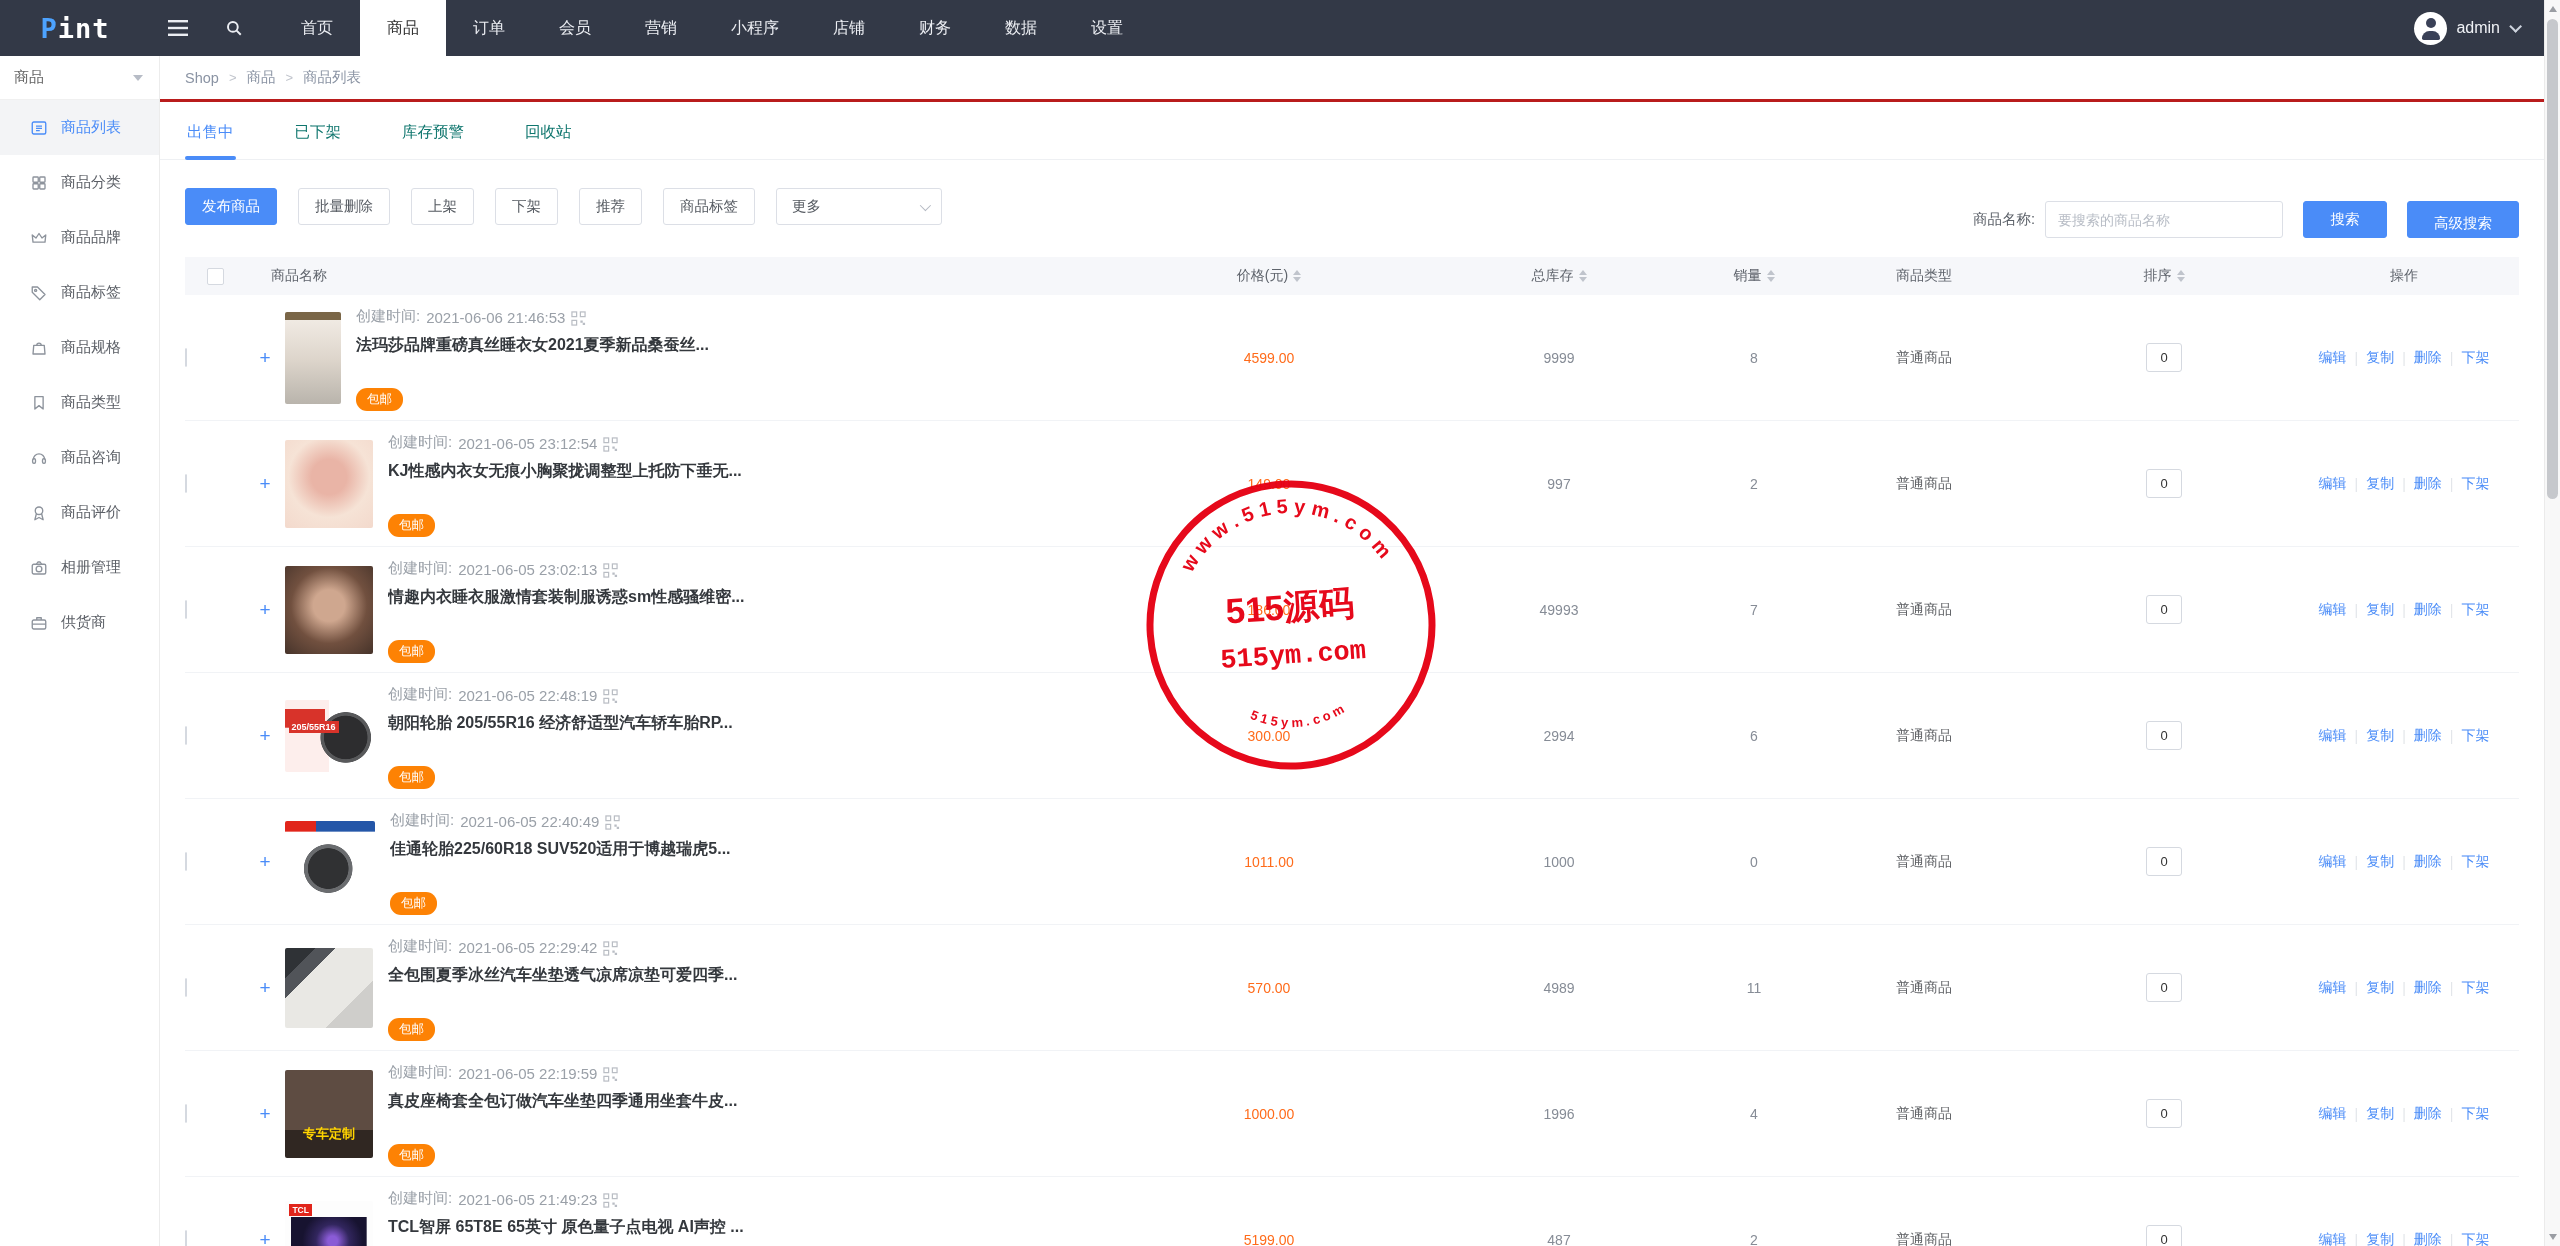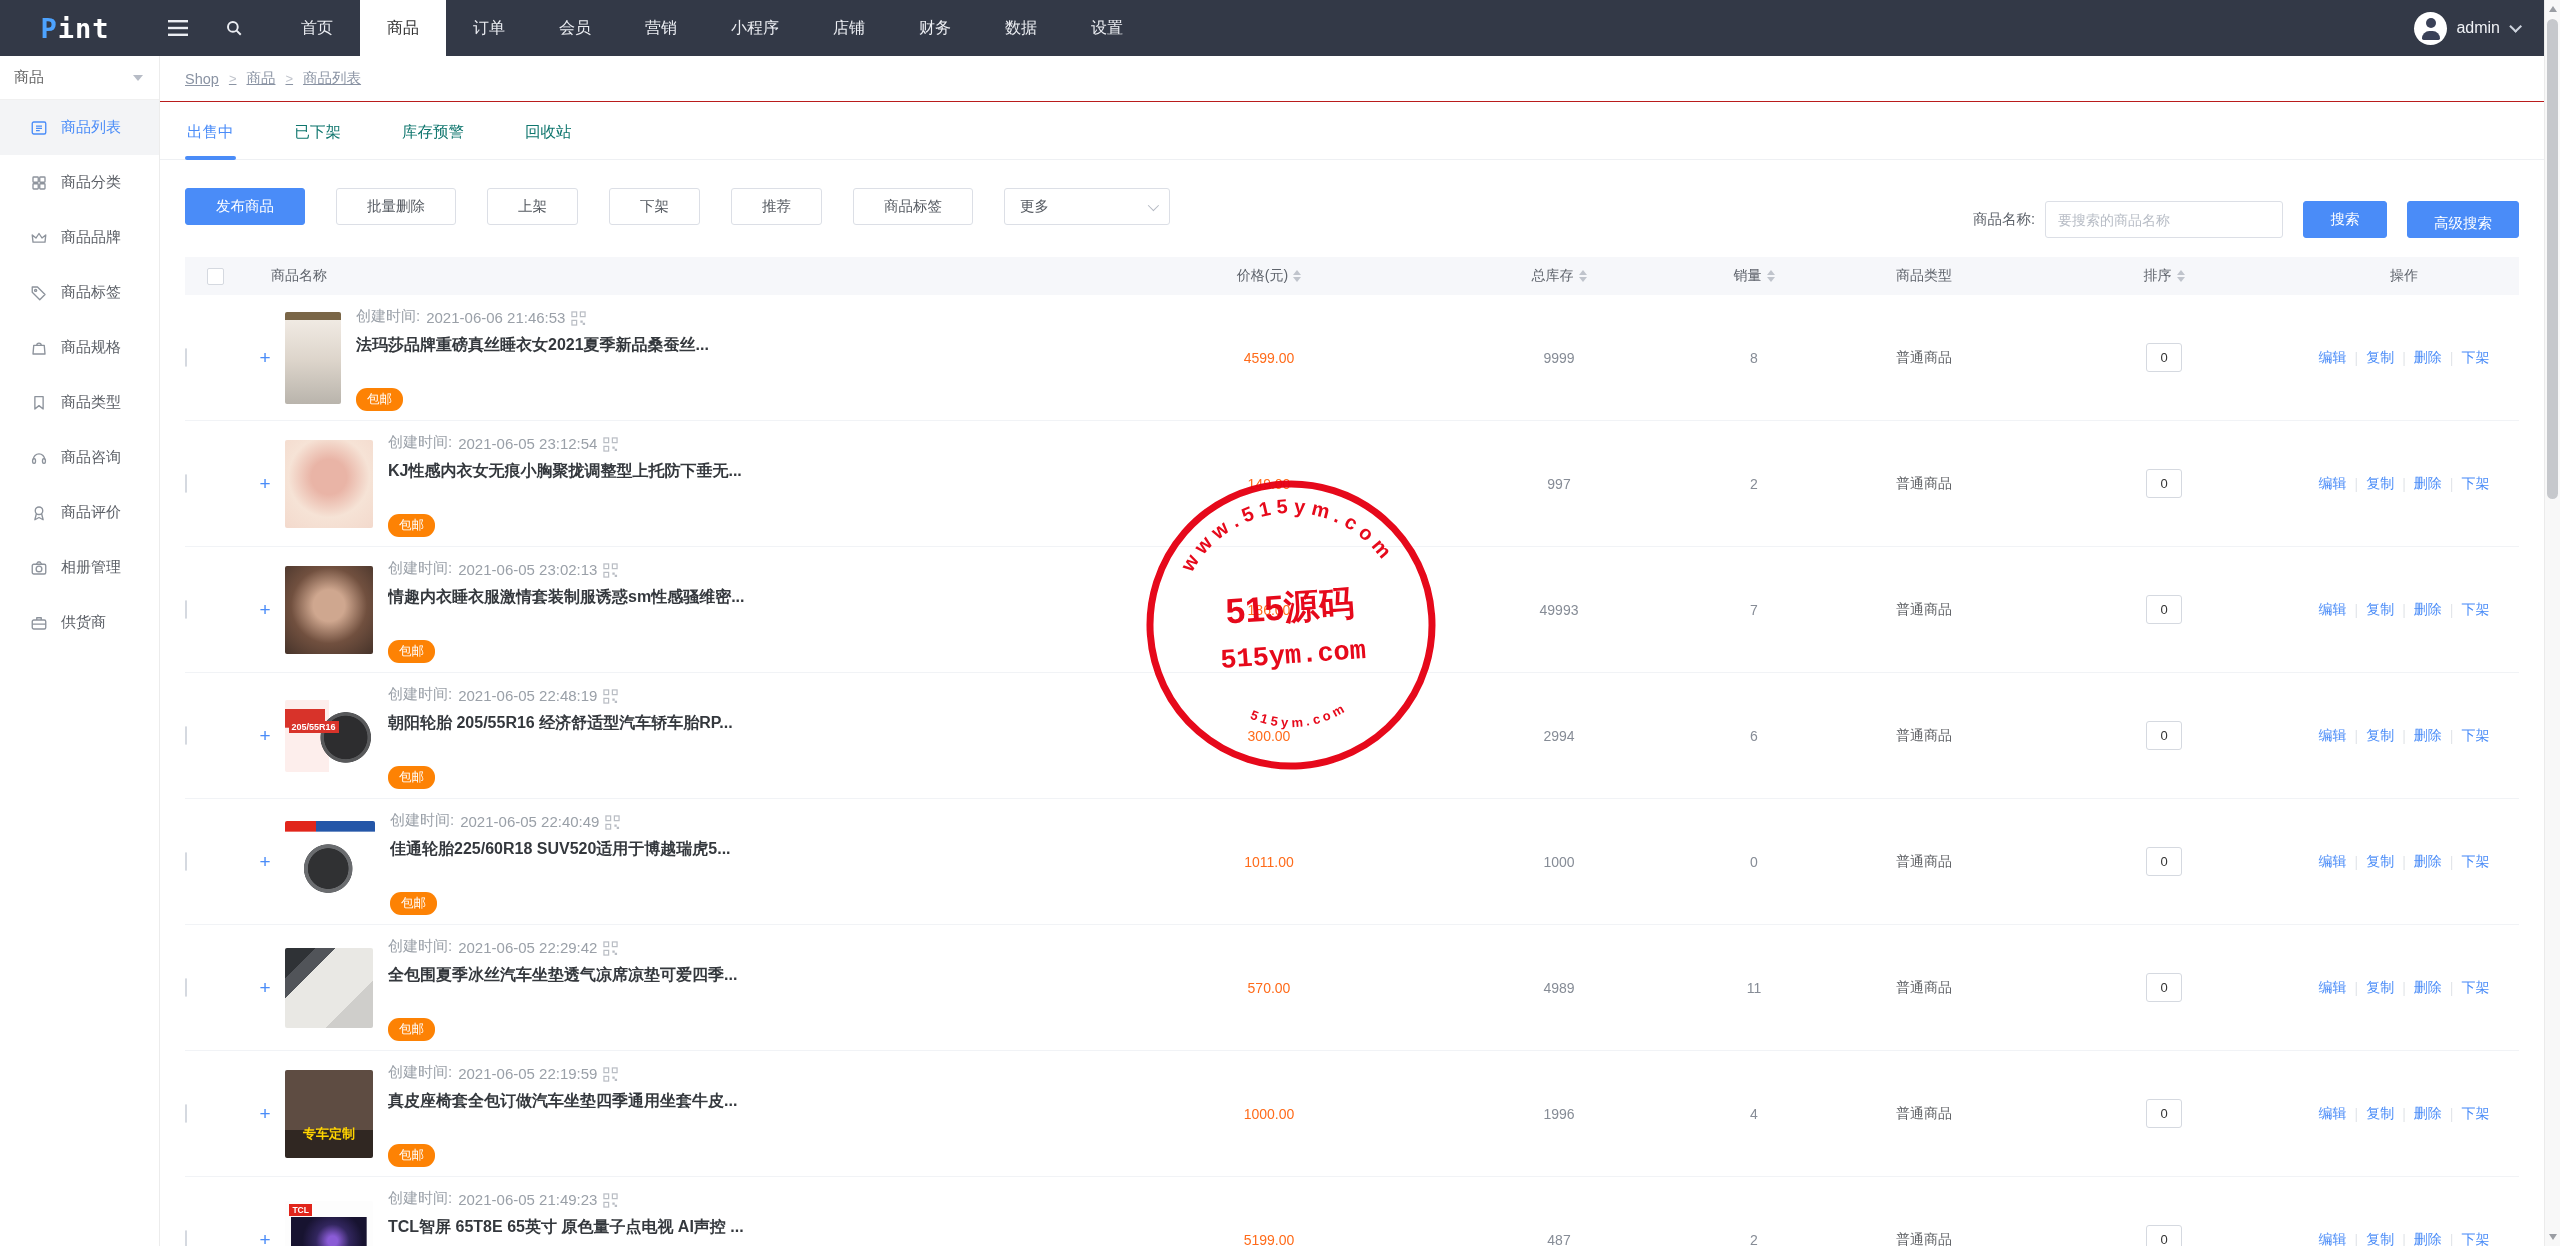--- a/index.html
+++ b/index.html
@@ -28,32 +28,32 @@
   .sidebar { width:160px; border-right:1px solid #ececec; background:#fff; flex:none; }
   .side-head { height:44px; display:flex; align-items:center; justify-content:space-between; padding:0 16px 0 14px; border-bottom:1px solid #f0f0f0; color:#666; font-size:15px; cursor:pointer;}
   .tri-down { width:0; height:0; border-left:5px solid transparent; border-right:5px solid transparent; border-top:6px solid #b7bcc6; }
   .side-list { list-style:none; }
   .side-item { height:55px; display:flex; align-items:center; gap:13px; padding-left:30px; font-size:15px; color:#5b5f66; cursor:pointer; }
   .side-item svg { flex:none; color:#8d939c; }
   .side-item.active { background:#f3f4f6; color:var(--accent,#4a8cf8); }
   .side-item.active svg { color:var(--accent,#4a8cf8); }
 
   .main { flex:1; position:relative; padding-right:16px; overflow:hidden; }
-  .breadcrumb { height:46px; display:flex; align-items:center; padding-left:25px; gap:10px; border-bottom:1px solid #b91c1c; font-size:14.5px; color:#8a93a3;text-decoration:underline; }
+  .breadcrumb { height:46px; display:flex; align-items:center; padding-left:25px; gap:10px; border-bottom:3px solid #b91c1c; font-size:14.5px; color:#8a93a3; }
   .crumb-sep { color:#c0c4cc; font-size:13px; }
 
   
   .tabs { display:flex; gap:57px; padding:0 25px; border-bottom:1px solid #eef0f3;align-items:center; }
   .tab { position:relative; padding:20px 2px 16px; font-size:15.5px; color:#0f766e; cursor:pointer; }
   .tab.active { color:var(--accent,#4a8cf8); }
   .tab.active::after { content:""; position:absolute; left:0; right:0; bottom:-1px; height:4px; border-radius:2px; background:var(--accent,#4a8cf8); }
 
   
   .toolbar { display:flex; align-items:center; padding:15px 25px 13px; }
-  .btn { height:37px; border:1px solid #dcdfe6; background:#fff; border-radius:3px; padding:0 30px; font-size:14.5px; color:#555a61; margin-right:31px; cursor:pointer; font-family:inherit;}
+  .btn { height:37px; border:1px solid #dcdfe6; background:#fff; border-radius:3px; padding:0 16px; font-size:14.5px; color:#555a61; margin-right:21px; cursor:pointer; font-family:inherit;}
   .btn.primary { background:var(--accent,#4a8cf8); border-color:var(--accent,#4a8cf8); color:#fff; }
   .select-box { width:166px; height:37px; border:1px solid #dcdfe6; border-radius:3px; display:flex; align-items:center; justify-content:space-between; padding:0 13px 0 15px; font-size:14.5px; color:#555a61; cursor:pointer; }
   .select-caret { width:8px; height:8px; border-right:1.6px solid #b4b9c2; border-bottom:1.6px solid #b4b9c2; transform:rotate(45deg) translateY(-2px); }
   .search-group { margin-left:auto; display:flex; align-items:center;margin-top:26px; }
   .search-label { font-size:14.5px; color:#5b6068; margin-right:10px; }
   .search-input { width:238px; height:37px; border:1px solid #dcdfe6; border-radius:3px; padding:0 12px; font-size:14px; color:#333; font-family:inherit;}
   .search-input::placeholder { color:#b8bdc6; }
   .btn-search { margin-left:20px; margin-right:0; width:84px; padding:0; text-align:center;}
   .btn-adv { margin-left:20px; margin-right:0; width:112px; padding:12px; text-align:center;}
 

